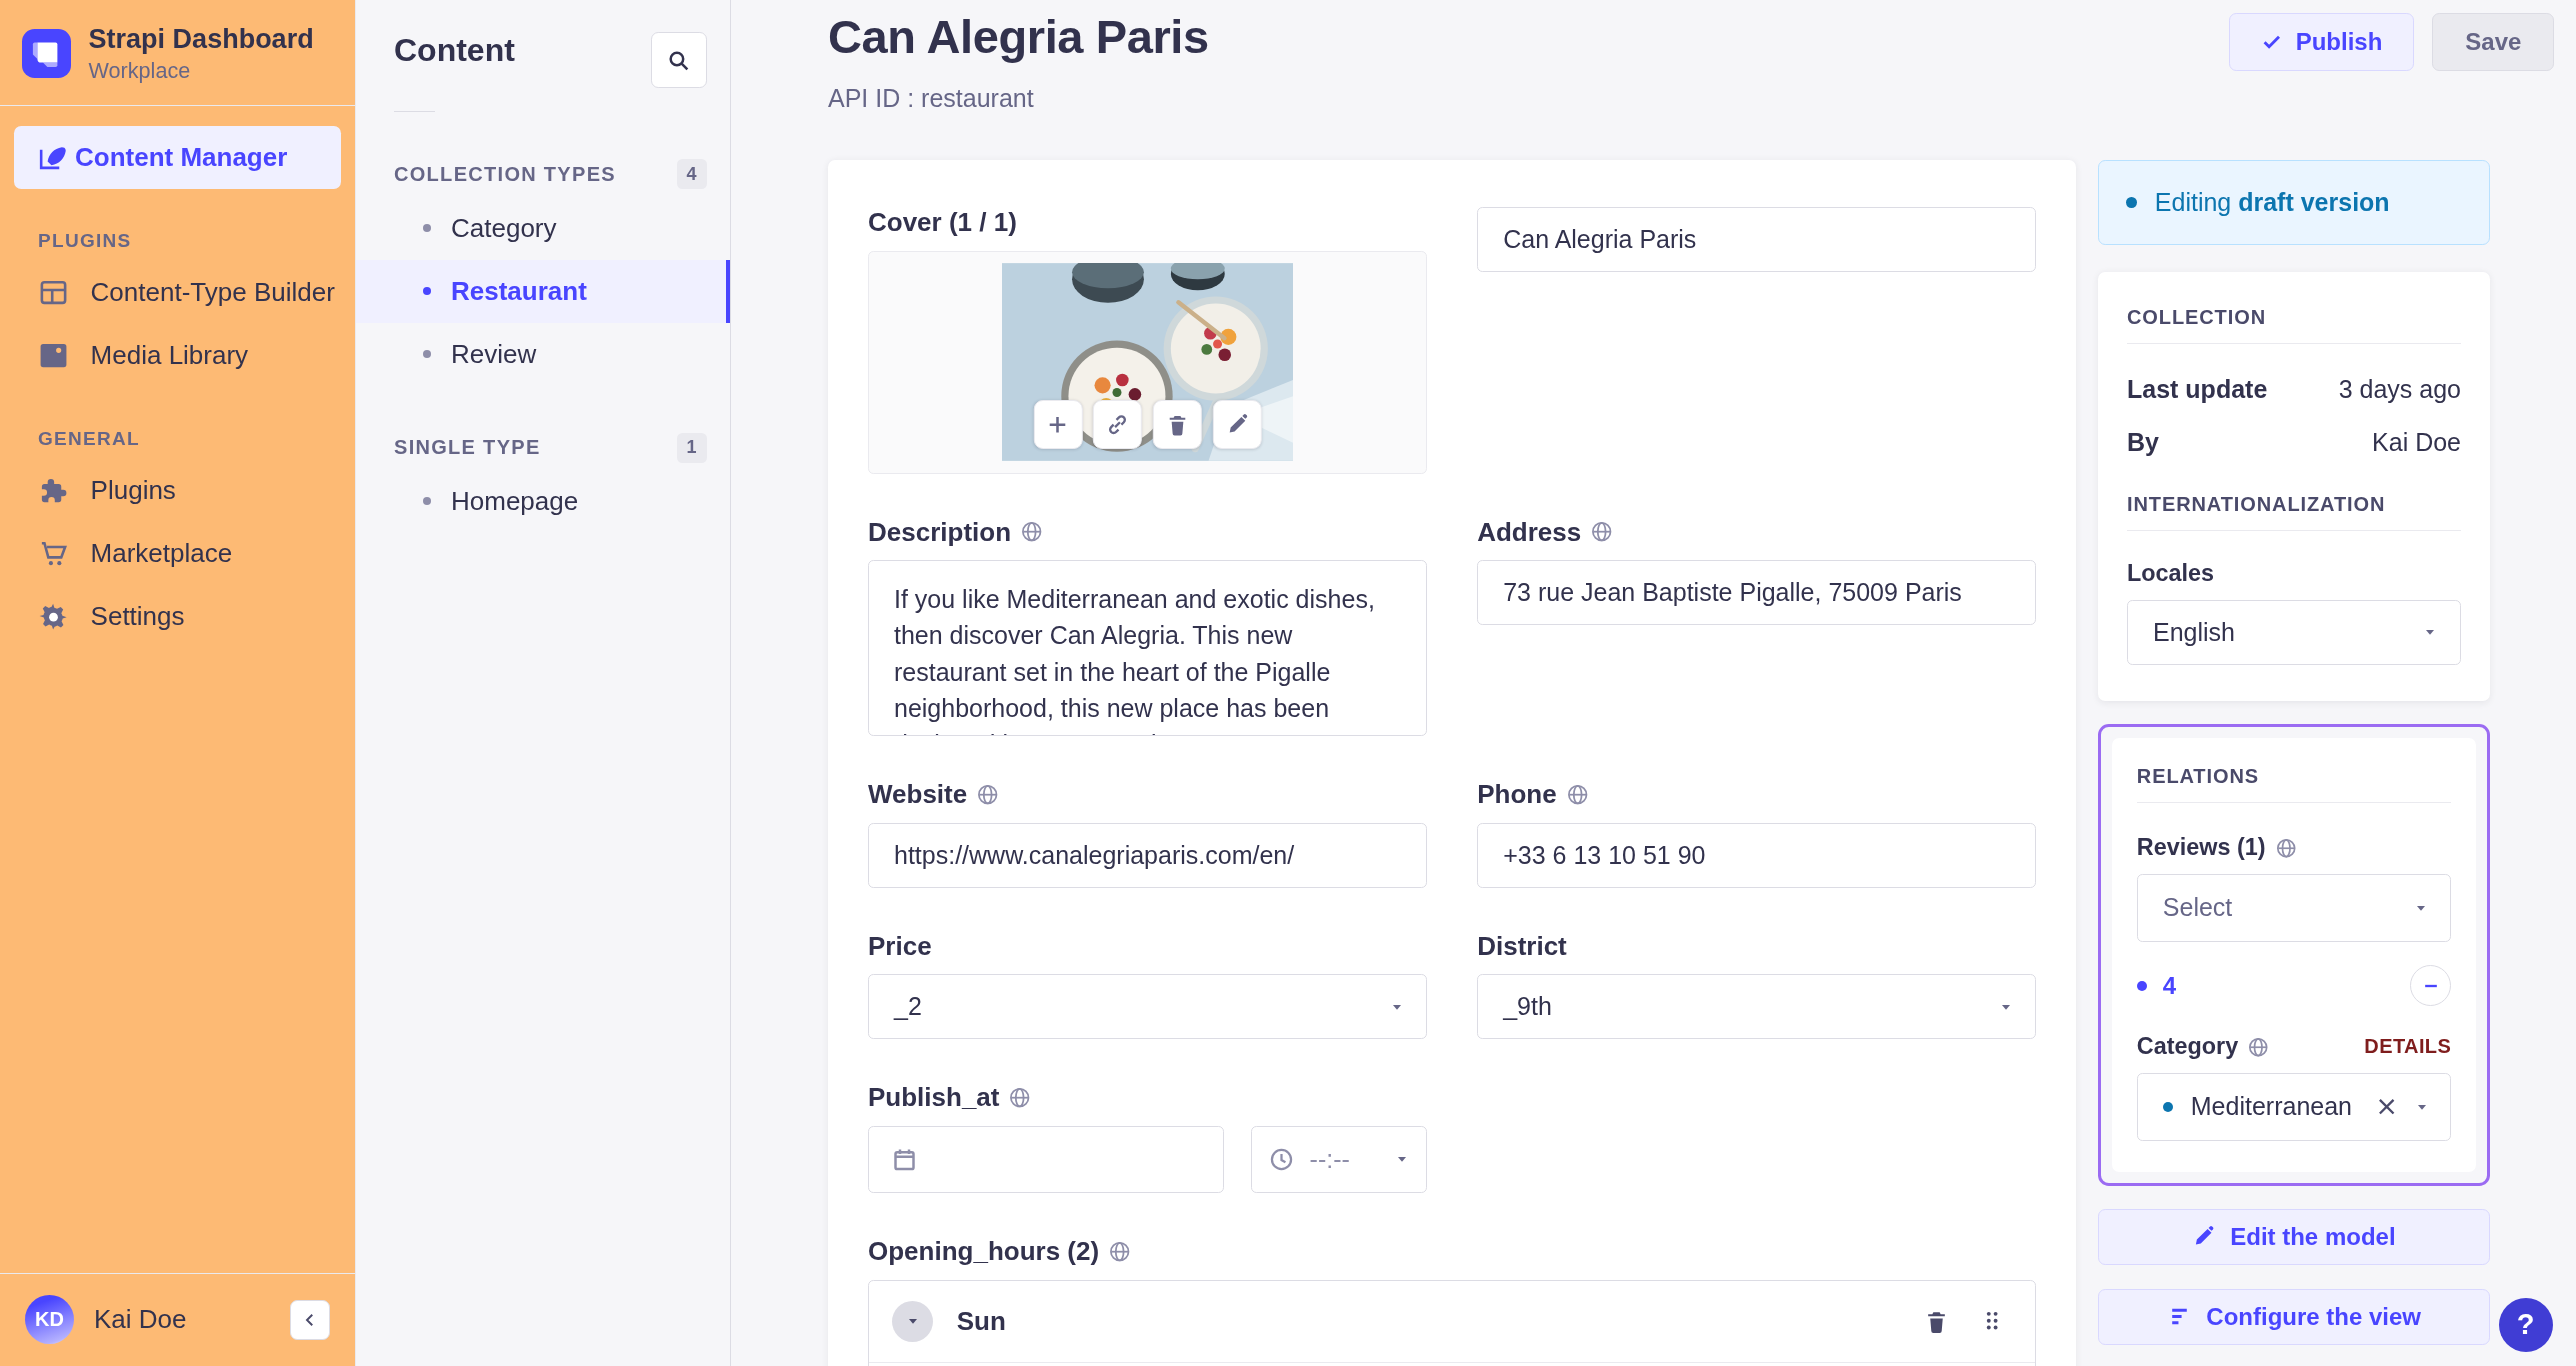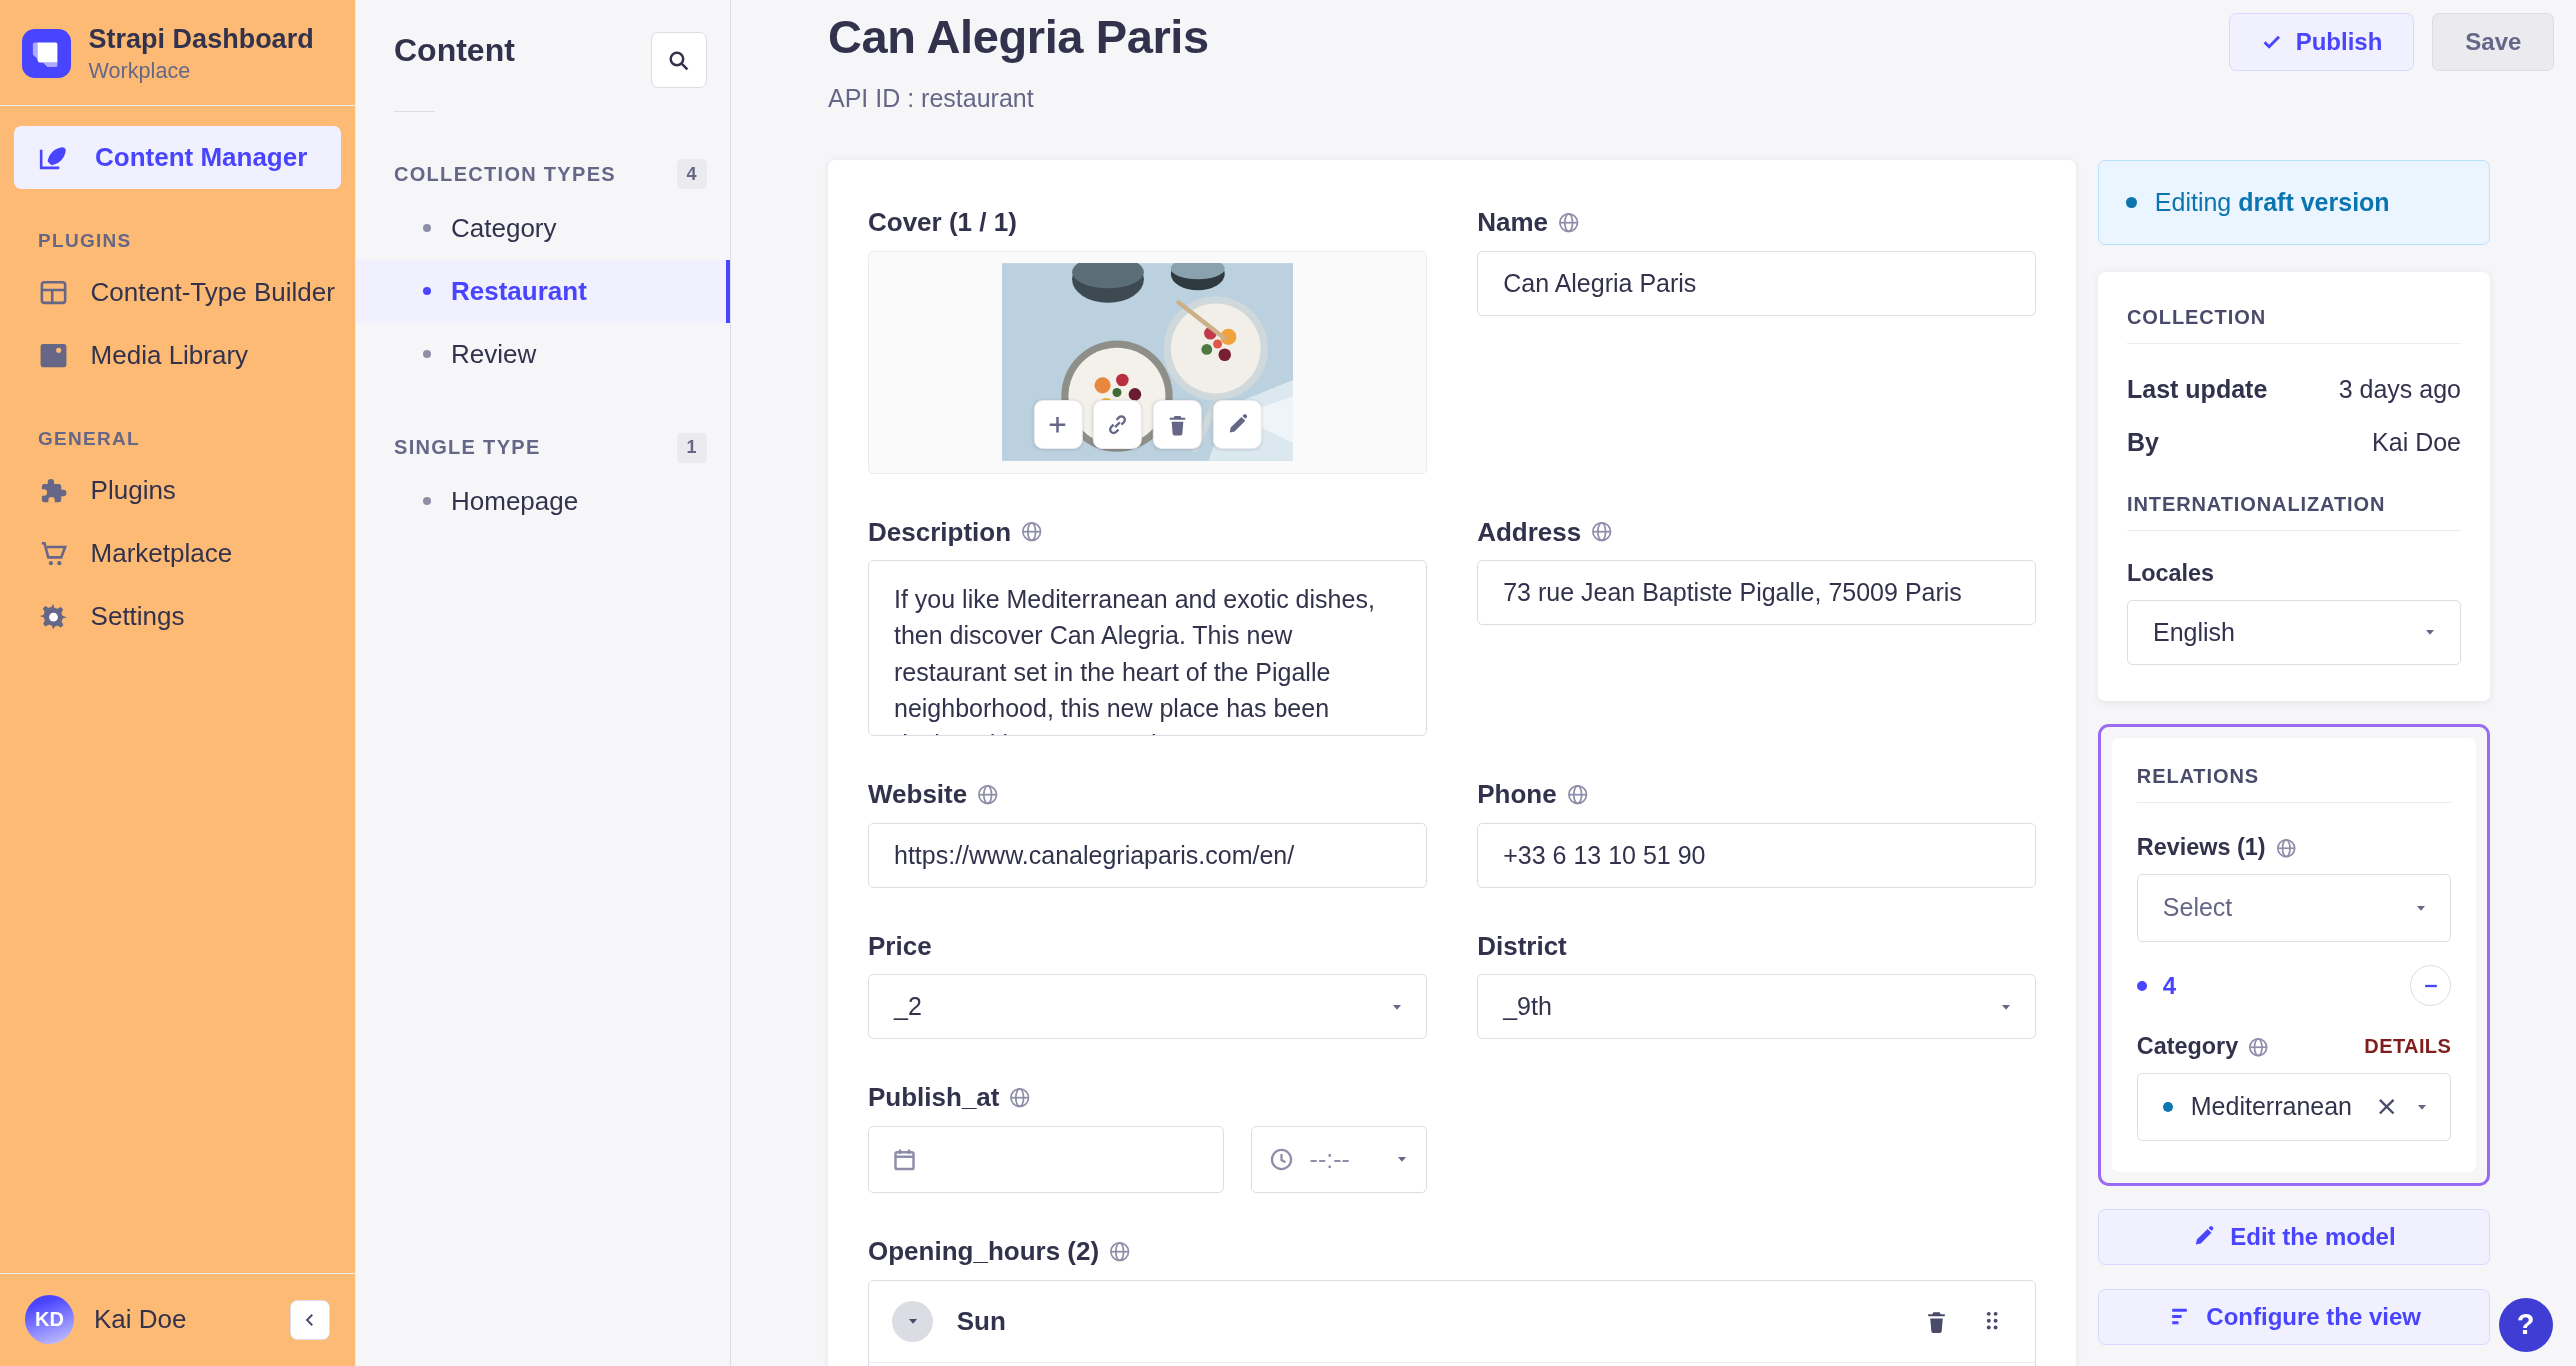--- a/index.html
+++ b/index.html
@@ -14,21 +14,21 @@
   
   .sidebar { width:356px; min-width:356px; background:#fdba74; border-right:0.9px solid #eaeaef;
              display:flex; flex-direction:column; }
   .brand { display:flex; align-items:center; gap:18px; padding:23.4px 21.6px 21.6px 21.6px; }
   .brand-logo { width:49px; height:49px; border-radius:12.6px; background:#4945ff; position:relative; flex:none; }
   .brand-logo svg { position:absolute; inset:0; }
   .brand-title { font-size:27px; font-weight:bold; color:#32324d; line-height:1.2; }
   .brand-sub { font-size:21.6px; color:#666687; margin-top:1.8px; }
   .sidebar-divider { border-top:0.9px solid #eaeaef; }
   .cm-item { margin:20px 14.4px 0 14.4px; background:#f0f0ff; border-radius:7.2px;
-             display:flex; align-items:center; gap:28px; padding:16px 21.6px; cursor:pointer; }
+             display:flex; align-items:center; gap:8px; padding:16px 21.6px; cursor:pointer; }
   .cm-item .lbl { color:#4945ff; font-size:26px; font-weight:bold; }
   .side-section { font-size:19px; font-weight:bold; letter-spacing:1.3px; color:#666687;
                   padding:0 0 0 38px; margin-top:41px; margin-bottom:9px; }
   .side-item { display:flex; align-items:center; gap:21.6px; padding:16px 0 16px 38px; cursor:pointer; }
   .side-item .lbl { font-size:26px; color:#32324d; }
   .ic-gray { color:#666687; }
   .ic-indigo { color:#4945ff; }
   .sidebar-foot { margin-top:auto; border-top:0.9px solid #eaeaef; padding:21.6px 25px;
                   display:flex; align-items:center; gap:20px; }
   .avatar { width:49px; height:49px; border-radius:50%; flex:none;
@@ -367,30 +367,20 @@
               <div class="cov-btn">
                 <svg width="23.4" height="23.4" viewBox="0 0 24 24" fill="currentColor">
                     <path d="M4 20l1-5 11-11 4 4-11 11-5 1zm13-17l3 3 1.5-1.5a1.5 1.5 0 0 0 0-2.1l-.9-.9a1.5 1.5 0 0 0-2.1 0L17 3z"></path>
                   </svg>
               </div>
             </div>
           </div>
         </div>
 
         <div>
-          <div class="field-label">
-            <span>Name</span>
-            <span class="globe">
-                <svg width="23.4" height="23.4" viewBox="0 0 24 24" fill="none" stroke="currentColor" stroke-width="1.8">
-                  <circle cx="12" cy="12" r="9"></circle>
-                  <ellipse cx="12" cy="12" rx="4" ry="9"></ellipse>
-                  <path d="M3.5 12h17"></path>
-                </svg>
-              </span>
-          </div>
           <input class="tinput" value="Can Alegria Paris" style="">
         </div>
 
         <div>
           <div class="field-label">
             <span>Description</span>
             <span class="globe">
                 <svg width="23.4" height="23.4" viewBox="0 0 24 24" fill="none" stroke="currentColor" stroke-width="1.8">
                   <circle cx="12" cy="12" r="9"></circle>
                   <ellipse cx="12" cy="12" rx="4" ry="9"></ellipse>

